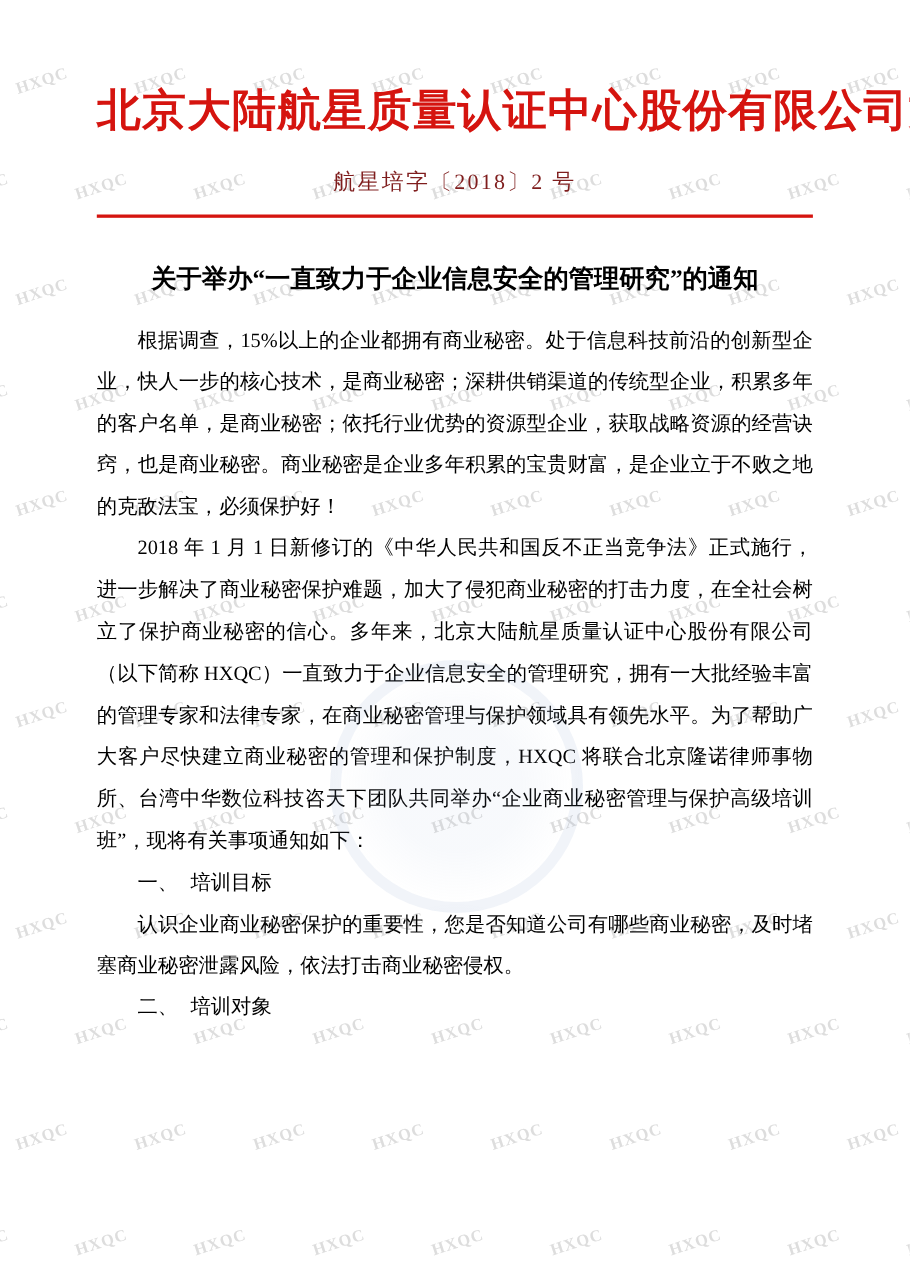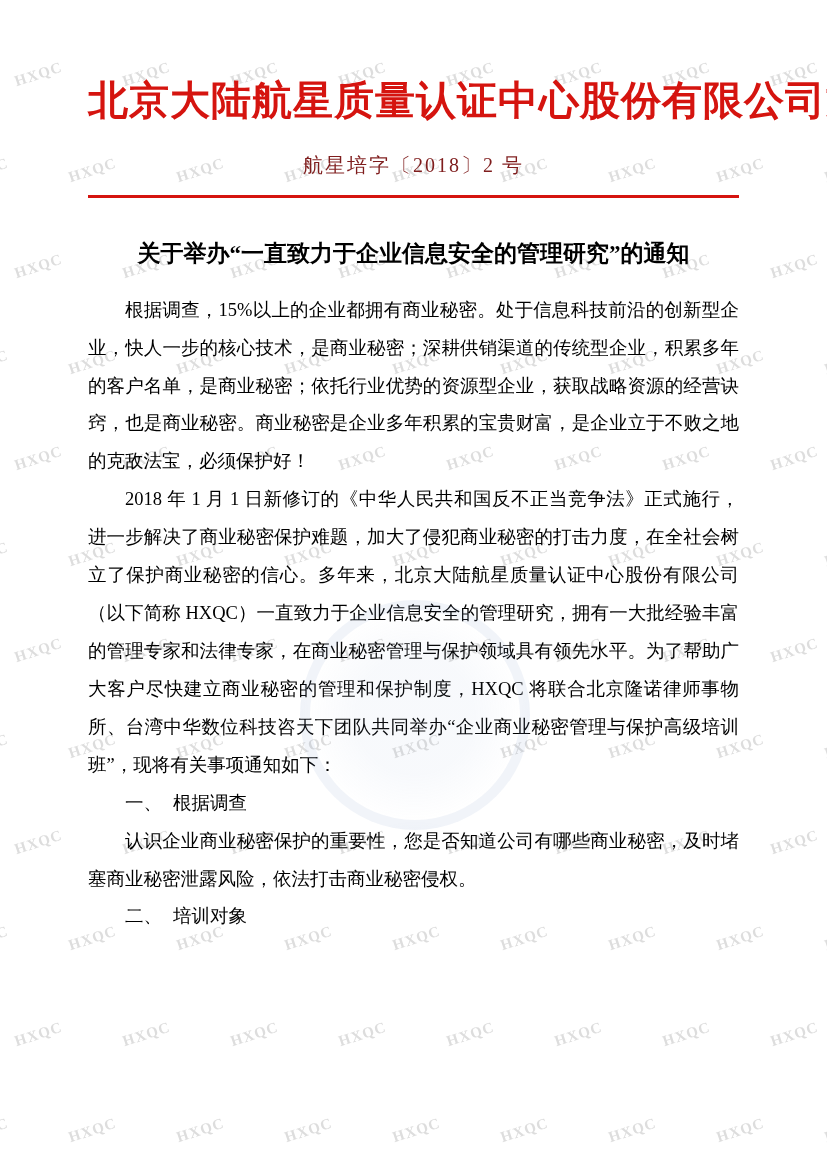--- a/index.html
+++ b/index.html
@@ -230,21 +230,21 @@
     <div id="red-rule"></div>
   </div>
 
   <h1 id="doc-title">关于举办“一直致力于企业信息安全的管理研究”的通知</h1>
 
   <div id="doc-body">
     <p class="para">根据调查，15%以上的企业都拥有商业秘密。处于信息科技前沿的创新型企业，快人一步的核心技术，是商业秘密；深耕供销渠道的传统型企业，积累多年的客户名单，是商业秘密；依托行业优势的资源型企业，获取战略资源的经营诀窍，也是商业秘密。商业秘密是企业多年积累的宝贵财富，是企业立于不败之地的克敌法宝，必须保护好！</p>
     <p class="para">2018 年 1 月 1 日新修订的《中华人民共和国反不正当竞争法》正式施行，进一步解决了商业秘密保护难题，加大了侵犯商业秘密的打击力度，在全社会树立了保护商业秘密的信心。多年来，北京大陆航星质量认证中心股份有限公司（以下简称 HXQC）一直致力于企业信息安全的管理研究，拥有一大批经验丰富的管理专家和法律专家，在商业秘密管理与保护领域具有领先水平。为了帮助广大客户尽快建立商业秘密的管理和保护制度，HXQC 将联合北京隆诺律师事物所、台湾中华数位科技咨天下团队共同举办“企业商业秘密管理与保护高级培训班”，现将有关事项通知如下：</p>
 
     <p class="section-head">
-      <span class="num">一、</span><span>根据调查</span>
+      <span class="num">一、</span><span>培训目标</span>
     </p>
     <p class="para">认识企业商业秘密保护的重要性，您是否知道公司有哪些商业秘密，及时堵塞商业秘密泄露风险，依法打击商业秘密侵权。</p>
 
     <p class="section-head">
       <span class="num">二、</span><span>培训对象</span>
     </p>
   </div>
 
   <div id="seal-ghost"></div>
 </div>

